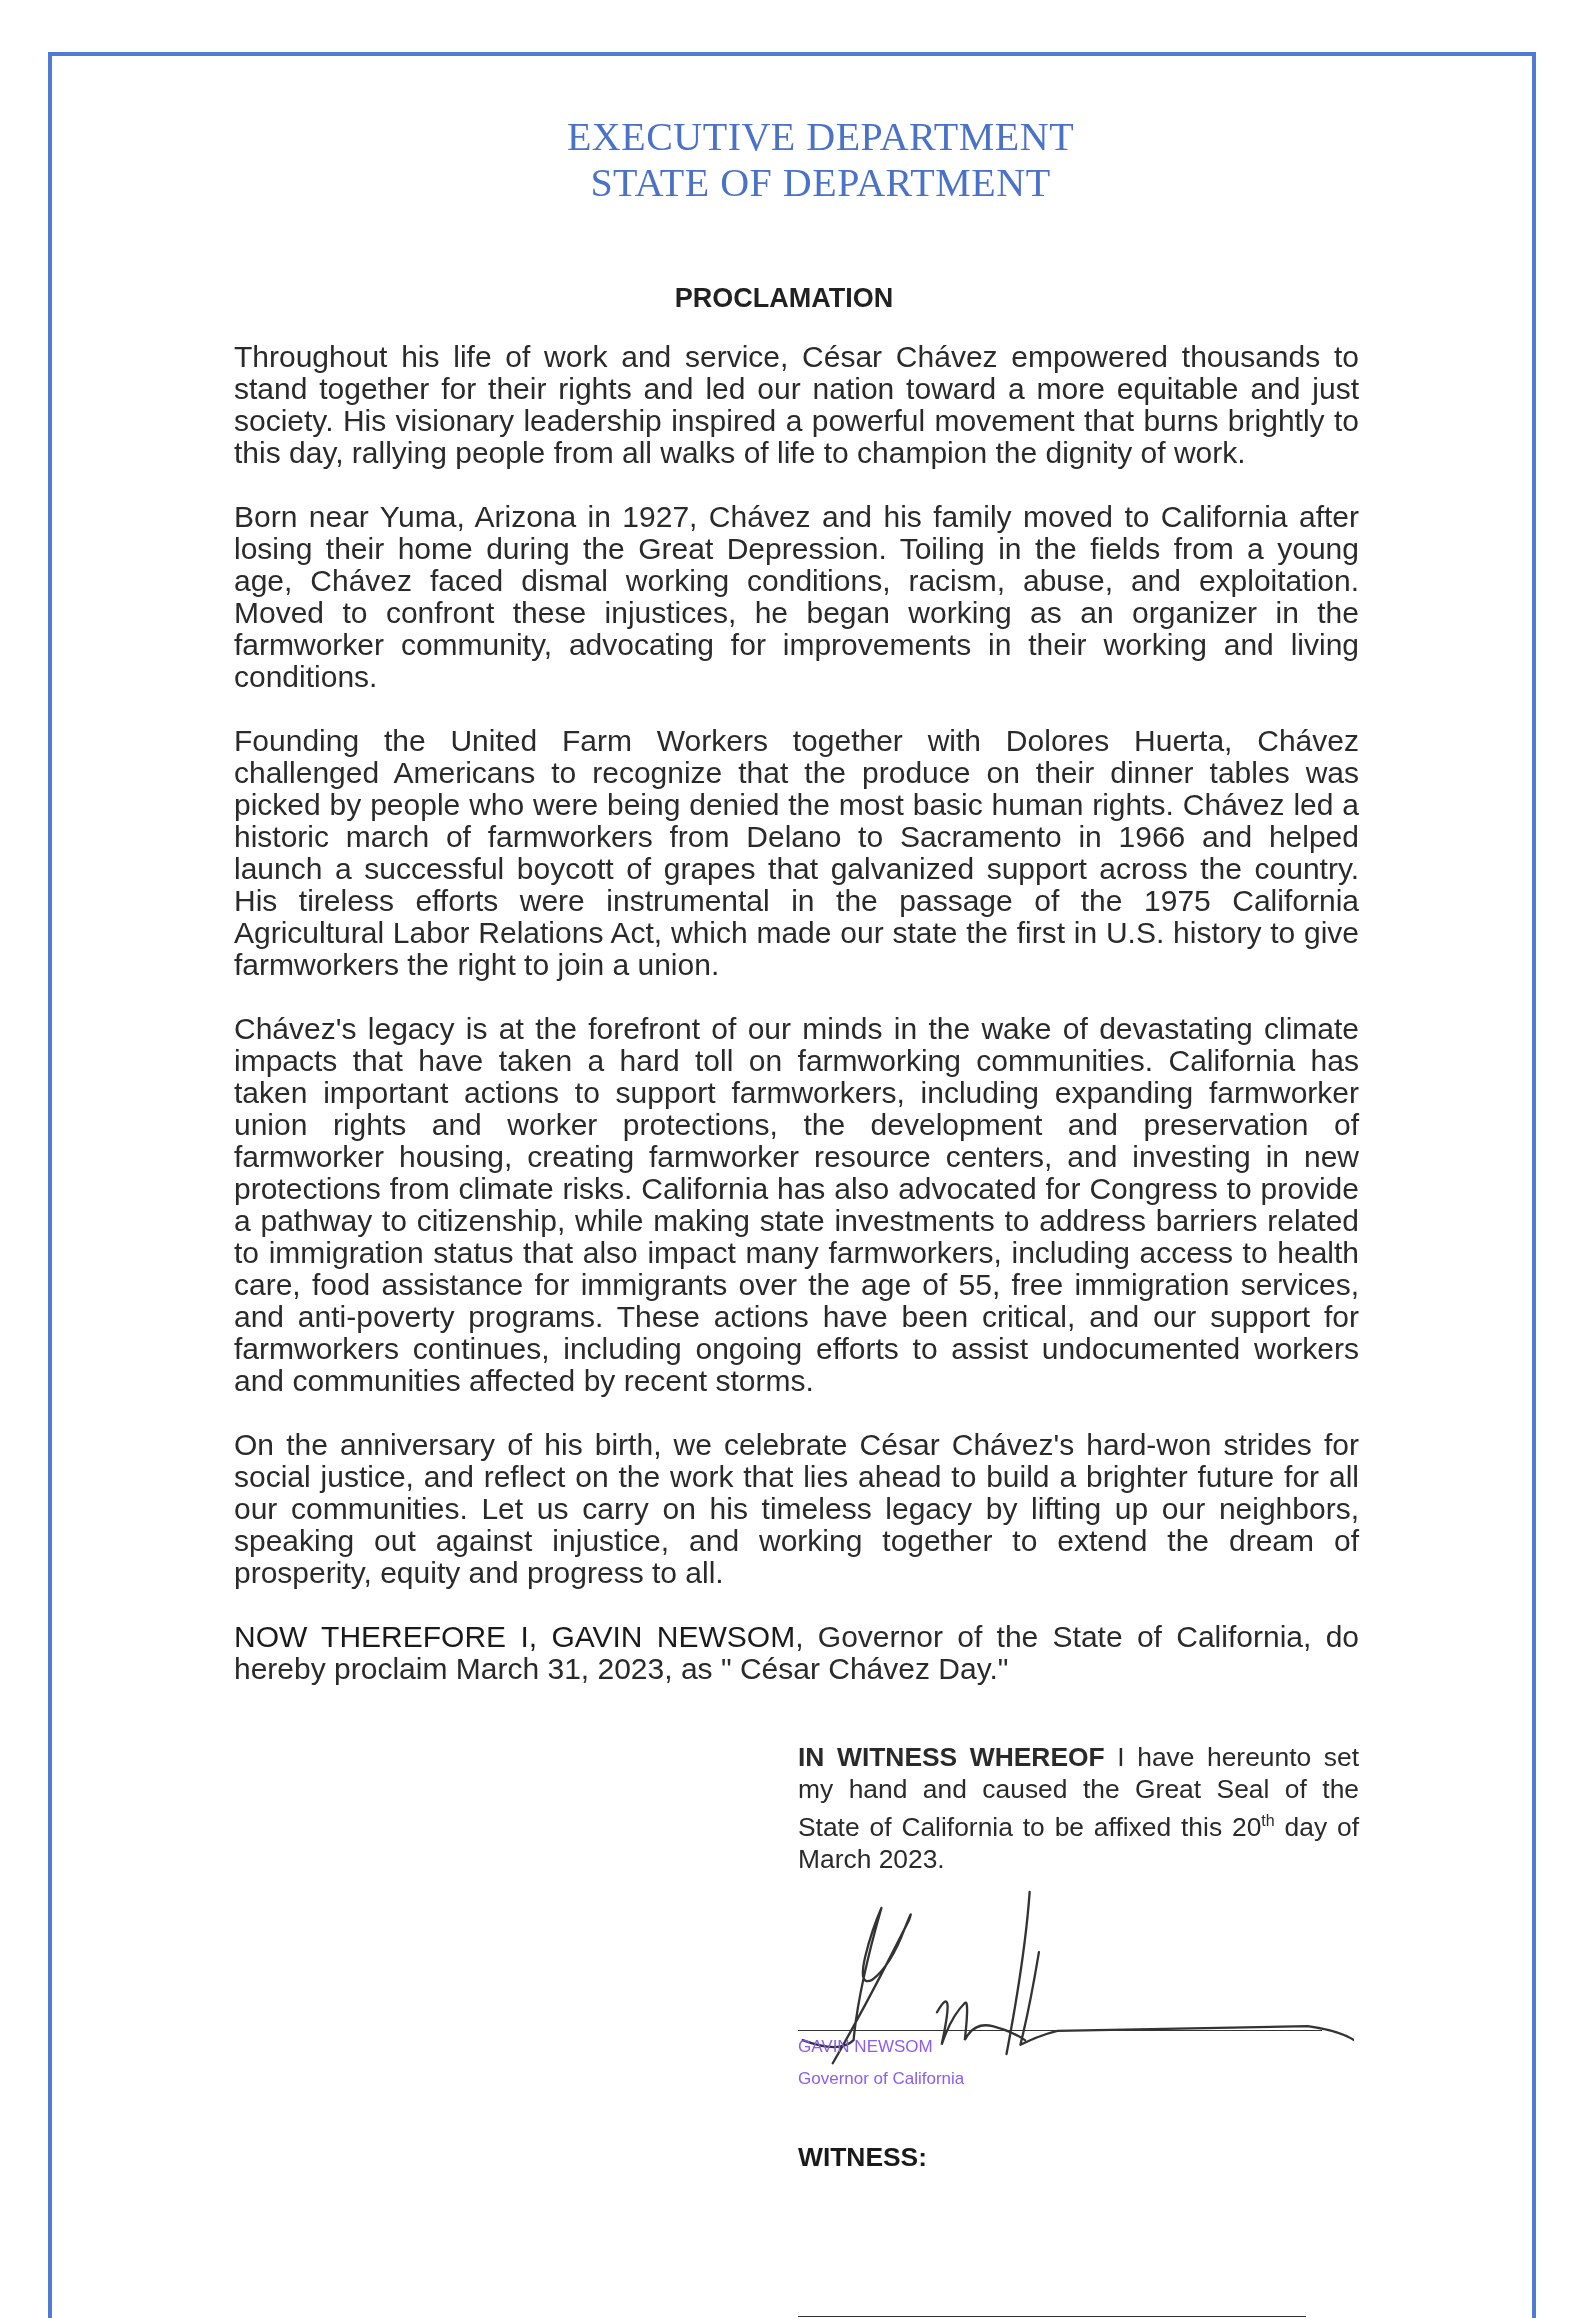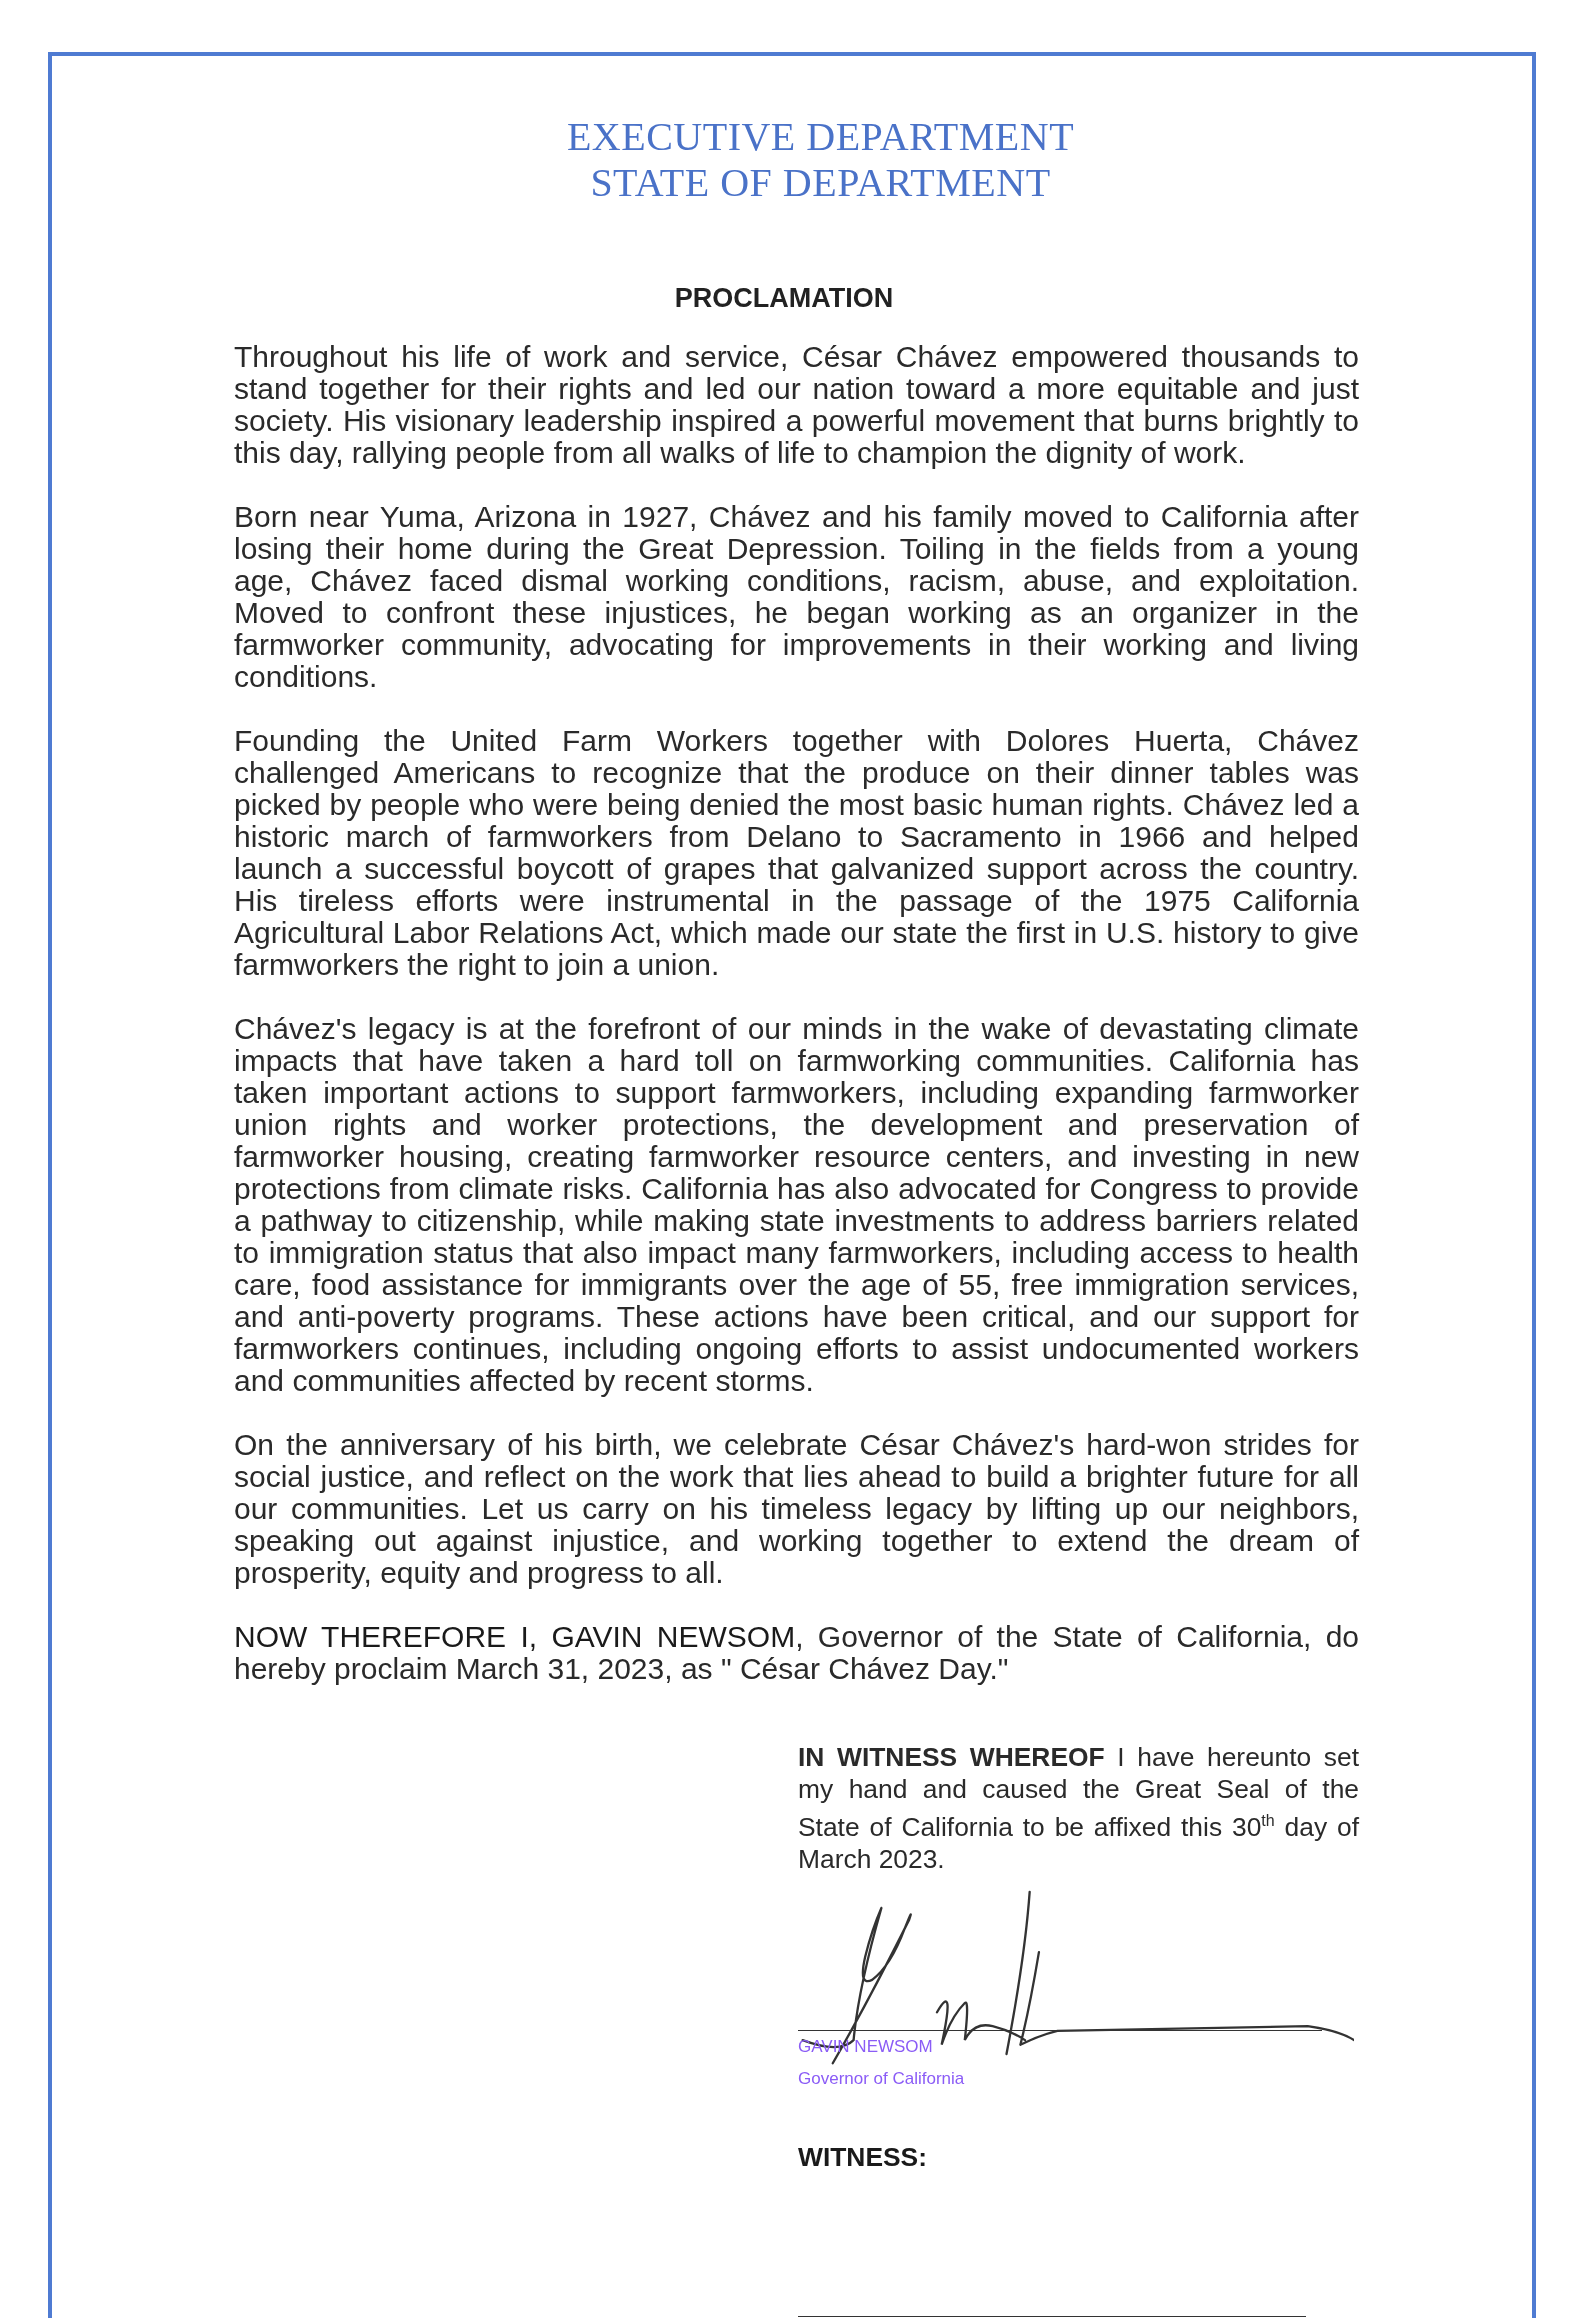--- a/index.html
+++ b/index.html
@@ -52,21 +52,21 @@
 <div class="body">
   <p>Throughout his life of work and service, César Chávez empowered thousands to stand together for their rights and led our nation toward a more equitable and just society. His visionary leadership inspired a powerful movement that burns brightly to this day, rallying people from all walks of life to champion the dignity of work.</p>
   <p>Born near Yuma, Arizona in 1927, Chávez and his family moved to California after losing their home during the Great Depression. Toiling in the fields from a young age, Chávez faced dismal working conditions, racism, abuse, and exploitation. Moved to confront these injustices, he began working as an organizer in the farmworker community, advocating for improvements in their working and living conditions.</p>
   <p>Founding the United Farm Workers together with Dolores Huerta, Chávez challenged Americans to recognize that the produce on their dinner tables was picked by people who were being denied the most basic human rights. Chávez led a historic march of farmworkers from Delano to Sacramento in 1966 and helped launch a successful boycott of grapes that galvanized support across the country. His tireless efforts were instrumental in the passage of the 1975 California Agricultural Labor Relations Act, which made our state the first in U.S. history to give farmworkers the right to join a union.</p>
   <p>Chávez's legacy is at the forefront of our minds in the wake of devastating climate impacts that have taken a hard toll on farmworking communities. California has taken important actions to support farmworkers, including expanding farmworker union rights and worker protections, the development and preservation of farmworker housing, creating farmworker resource centers, and investing in new protections from climate risks. California has also advocated for Congress to provide a pathway to citizenship, while making state investments to address barriers related to immigration status that also impact many farmworkers, including access to health care, food assistance for immigrants over the age of 55, free immigration services, and anti-poverty programs. These actions have been critical, and our support for farmworkers continues, including ongoing efforts to assist undocumented workers and communities affected by recent storms.</p>
   <p>On the anniversary of his birth, we celebrate César Chávez's hard-won strides for social justice, and reflect on the work that lies ahead to build a brighter future for all our communities. Let us carry on his timeless legacy by lifting up our neighbors, speaking out against injustice, and working together to extend the dream of prosperity, equity and progress to all.</p>
   <p><b>NOW THEREFORE I, GAVIN NEWSOM</b><span>, Governor of the State of California, do hereby proclaim March 31, 2023, as " César Chávez Day."</span></p>
 </div>
 
 <div class="witness">
-  <b>IN WITNESS WHEREOF</b><span> I have hereunto set my hand and caused the Great Seal of the State of California to be affixed this 30</span><sup>th</sup><span> day of March 2023.</span>
+  <b>IN WITNESS WHEREOF</b><span> I have hereunto set my hand and caused the Great Seal of the State of California to be affixed this 20</span><sup>th</sup><span> day of March 2023.</span>
 </div>
 
 <svg class="signature" viewBox="0 0 1200 420" xmlns="http://www.w3.org/2000/svg">
   <path d="M75 380 Q150 250 240 70 Q250 40 230 90 Q200 170 160 200 Q130 215 145 150 Q160 90 180 45 M180 45 Q130 220 120 330 M120 330 Q90 360 10 330 M300 270 Q340 200 310 340 Q330 280 360 250 Q370 240 360 330 Q380 290 420 300 Q460 310 490 330 M500 10 Q490 150 450 360 M520 140 Q500 260 480 340 M480 340 Q520 320 560 310 L1100 300 Q1170 310 1200 330" fill="none" stroke="#333" stroke-width="5" stroke-linecap="round"></path>
 </svg>
 
 <div class="sig-line"></div>
 <div class="sig-name">
   <div>GAVIN NEWSOM</div>
   <div>Governor of California</div>

